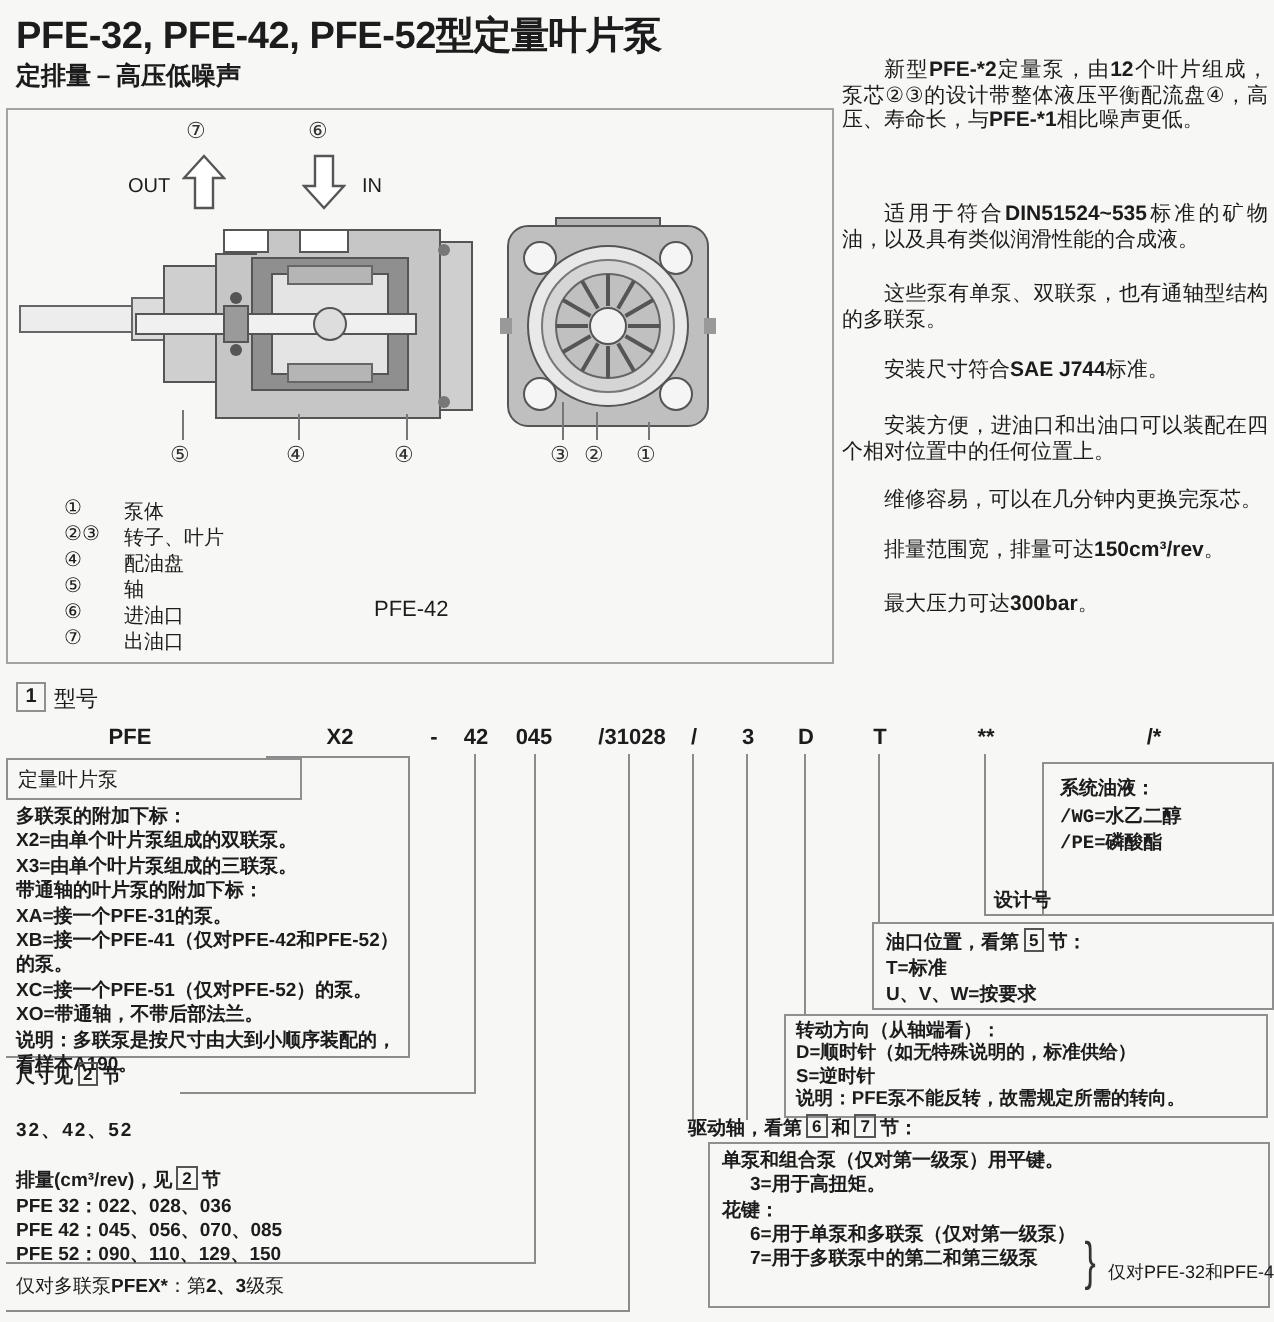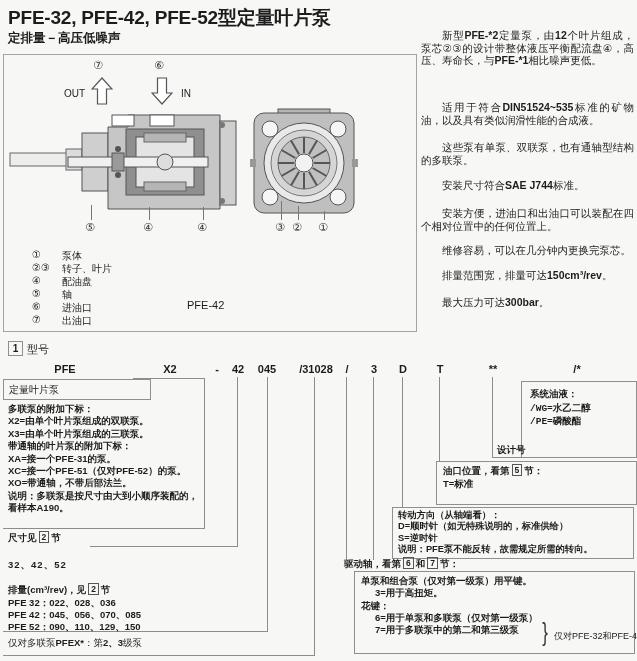--- a/index.html
+++ b/index.html
@@ -186,20 +186,21 @@
 <div class="bx" style="left:3px;top:379px;width:146px;height:19px;">
   <span class="t-sm" style="display:block;padding:3px 0 0 5px;font-weight:normal;font-size:10px;">定量叶片泵</span>
 </div>
 
 <div class="abs t-sm" style="left:8px;top:403px;width:197px;line-height:12.4px;">
   <div>多联泵的附加下标：</div>
   <div>X2=由单个叶片泵组成的双联泵。</div>
   <div>X3=由单个叶片泵组成的三联泵。</div>
   <div>带通轴的叶片泵的附加下标：</div>
   <div>XA=接一个PFE-31的泵。</div>
+  <div>XB=接一个PFE-41（仅对PFE-42和PFE-52）的泵。</div>
   <div>XC=接一个PFE-51（仅对PFE-52）的泵。</div>
   <div>XO=带通轴，不带后部法兰。</div>
   <div>说明：多联泵是按尺寸由大到小顺序装配的，看样本A190。</div>
 </div>
 
 <div class="abs t-sm" style="left:8px;top:531px;">
   <span>尺寸见</span><span class="nb">2</span><span>节</span>
 </div>
 <div class="abs t-sm" style="left:8px;top:547px;letter-spacing:1px;margin-top:12px;">32、42、52</div>
 
@@ -221,20 +222,21 @@
 </div>
 
 <div class="abs t-sm" style="left:497px;top:444px;">设计号</div>
 
 <div class="bx" style="left:436px;top:461px;width:199px;height:42px;">
   <div class="t-sm" style="padding:2px 0 0 6px;line-height:12.8px;">
     <div>
       <span>油口位置，看第</span><span class="nb">5</span><span>节：</span>
     </div>
     <div>T=标准</div>
+    <div>U、V、W=按要求</div>
   </div>
 </div>
 
 <div class="bx" style="left:392px;top:507px;width:240px;height:50px;">
   <div style="padding:2px 0 0 5px;line-height:11.4px;font-size:9.3px;font-weight:bold;">
     <div>转动方向（从轴端看）：</div>
     <div>D=顺时针（如无特殊说明的，标准供给）</div>
     <div>S=逆时针</div>
     <div>说明：PFE泵不能反转，故需规定所需的转向。</div>
   </div>

